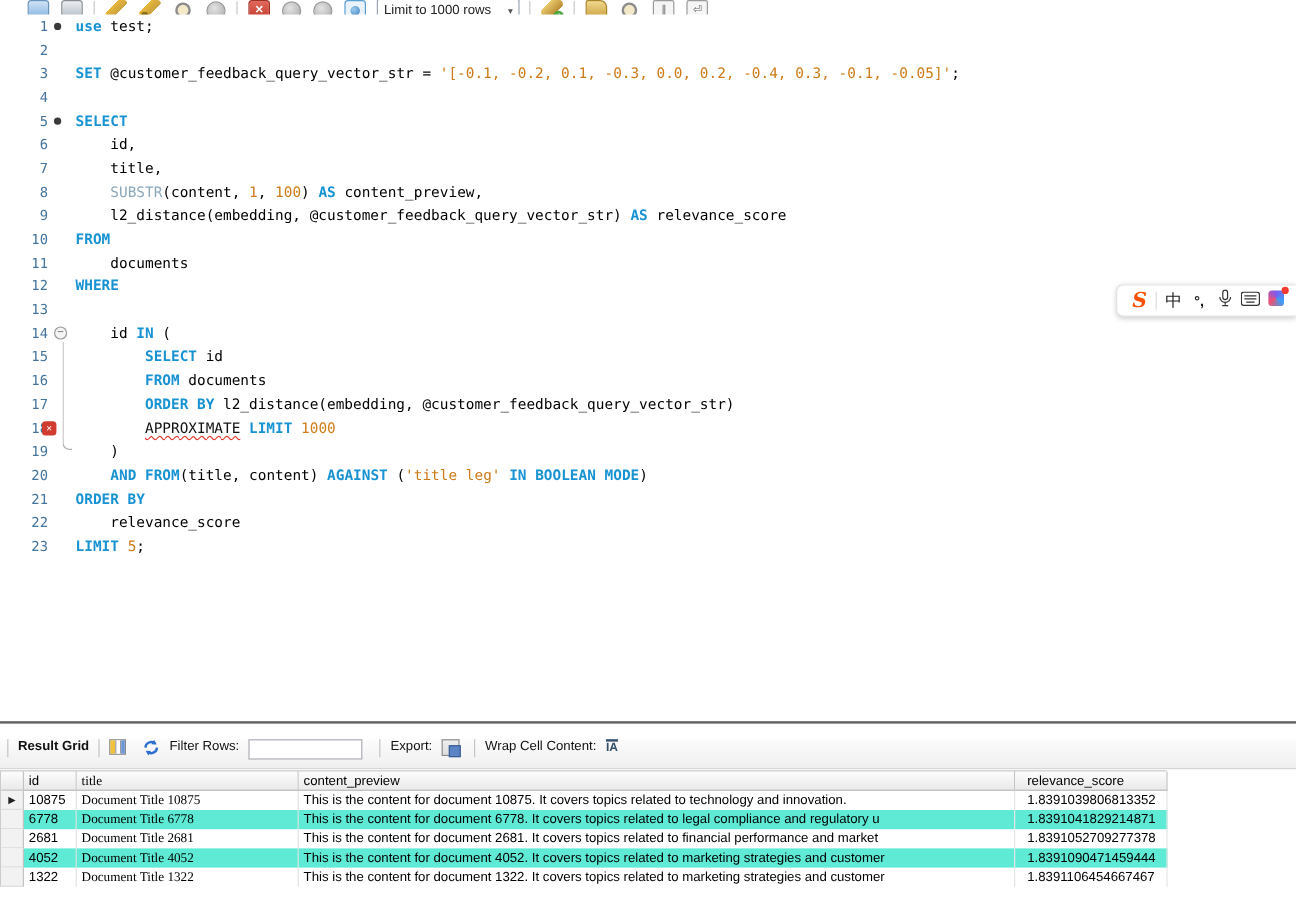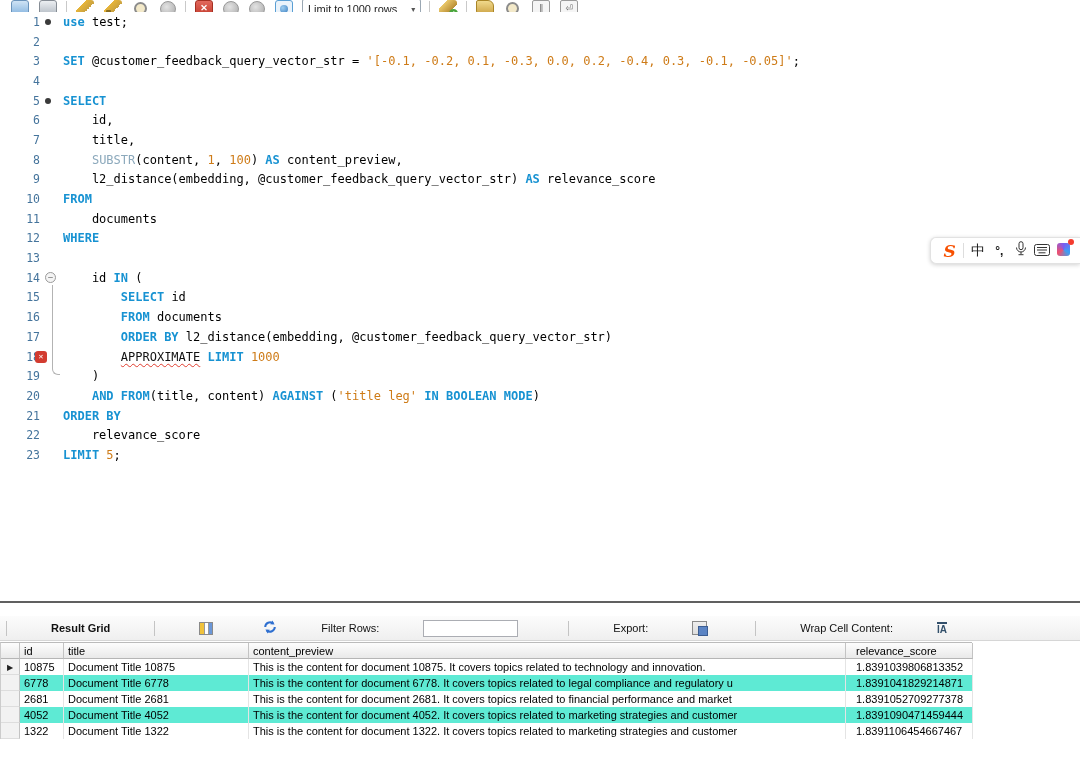--- a/index.html
+++ b/index.html
@@ -1,21 +1,21 @@
 <!DOCTYPE html>
 <html><head>
 <meta charset="utf-8">
 <style>
   * { margin:0; padding:0; box-sizing:border-box; }
   html,body { width:1080px; height:768px; background:#fff; overflow:hidden;
               font-family:"Liberation Sans", sans-serif; }
 
   
   .top-toolbar { position:absolute; top:0; left:0; width:1080px; height:12px;
-                 overflow:hidden; display:flex; align-items:flex-end; padding-left:6px; }
+                 overflow:hidden; display:flex; align-items:flex-end; padding-left:18px; }
   .tb-icon { width:18px; height:17px; margin:0 5px -5px 5px; border-radius:3px; position:relative; flex:0 0 auto; }
   .tb-sep { width:1px; height:14px; background:#c9c9c9; margin:0 4px -3px 4px; flex:0 0 auto; }
   .doc     { background:linear-gradient(#cfe3f5,#7fb0dd); border:1px solid #6a93bb; }
   .floppy  { background:linear-gradient(#eceff2,#aeb6bf); border:1px solid #868d95; }
   .pencil, .pencil2 { background:linear-gradient(135deg, transparent 30%, #e7b53a 30%, #caa23f 60%, transparent 60%); }
   .pencil2::after { content:""; position:absolute; left:2px; bottom:2px; width:5px; height:5px; background:#8a6d1f; border-radius:1px; }
   .maglight::before, .magnify::before { content:""; position:absolute; left:2px; top:2px; width:9px; height:9px;
        border:2px solid #8c8c8c; border-radius:50%; background:#f3e9c9; }
   .maglight::after, .magnify::after { content:""; position:absolute; right:2px; bottom:1px; width:6px; height:2px;
        background:#8c8c8c; transform:rotate(45deg); }
@@ -66,21 +66,21 @@
   .ime-dot { position:absolute; top:-3px; right:0px; width:6px; height:6px; border-radius:50%; background:#f43b2e; }
   .ime-toolbox { display:inline-block; width:13px; height:13px; border-radius:3px;
                  background:conic-gradient(#7b5cf0, #3aa0f5, #f0506e, #7b5cf0); }
 
   
   .splitter { position:absolute; top:601px; left:0; width:1080px; height:2px; background:#606060; }
 
   
   .res-toolbar { position:absolute; top:616px; left:0; width:1080px; height:25px;
                  background:linear-gradient(#fcfcfc,#efefef); border-bottom:1px solid #d6d6d6;
-                 display:flex; align-items:center; font-size:11px; color:#111;gap:36px; }
+                 display:flex; align-items:flex-start; font-size:11px; color:#111; }
   .rt-sep { width:1px; height:15px; background:#c4c4c4; margin:0 6px; flex:0 0 auto; }
   .rt-title { font-weight:bold; margin:0 2px; }
   .grid-ic { width:14px; height:13px; border:1px solid #8a8a8a; display:flex; margin:0 8px 0 2px; }
   .grid-ic i { flex:1; } .grid-ic i:nth-child(1){background:#f0c23c;} .grid-ic i:nth-child(2){background:#fff;border-left:1px solid #999;border-right:1px solid #999;} .grid-ic i:nth-child(3){background:#6b97d8;}
   .filter-input { width:95px; height:17px; border:1px solid #abadb3; background:#fff; margin:0 8px 0 6px; font-size:11px; padding:0 3px; }
   .export-ic { width:15px; height:14px; border:1px solid #8a8a8a; margin:0 6px;
                background:linear-gradient(#eee,#ddd); position:relative; }
   .export-ic::after { content:""; position:absolute; right:-2px; bottom:-2px; width:8px; height:8px; background:#5b84c4; border:1px solid #3c5d92; }
   .wrap-ic { font-size:10px; color:#33506b; border-top:2px solid #33506b; line-height:10px; padding-top:1px; margin:0 6px; font-weight:bold; }
   .lbl { margin:0 2px; }
@@ -88,21 +88,21 @@
   
   .grid { position:absolute; top:642px; left:0; width:972px; font-size:11px; color:#000;
           border-top:1px solid #bbb; border-left:1px solid #ccc; }
   .g-row { display:flex; height:16px; }
   .g-head .g-cell { background:linear-gradient(#fdfdfd,#e9e9e9); border-right:1px solid #c3c3c3;
                     border-bottom:1px solid #b5b5b5; font-weight:normal; }
   .g-cell { padding:1px 4px; overflow:hidden; white-space:nowrap; border-right:1px solid #e4e4e4; line-height:14px; }
   .c-sel { width:19px; flex:0 0 auto; background:#f2f2f2; border-right:1px solid #c3c3c3; border-bottom:1px solid #ddd; padding:0; text-align:center; }
   .g-head .c-sel { background:linear-gradient(#fdfdfd,#e9e9e9); }
   .c-id { width:44px; flex:0 0 auto; }
-  .c-title { width:185px; flex:0 0 auto; }
+  .c-title { width:185px; flex:0 0 auto;font-family:Liberation Serif, serif; }
   .c-prev { width:597px; flex:0 0 auto; }
   .c-score { width:127px; flex:0 0 auto; padding-left:10px; }
   .g-row.alt .g-cell:not(.c-sel) { background:#5eead4; }
   .row-arrow { font-size:8px; color:#222; line-height:15px; }
 </style>
 </head>
 <body>
 
 <div class="top-toolbar" id="topToolbar">
     <span class="tb-icon doc"></span>

